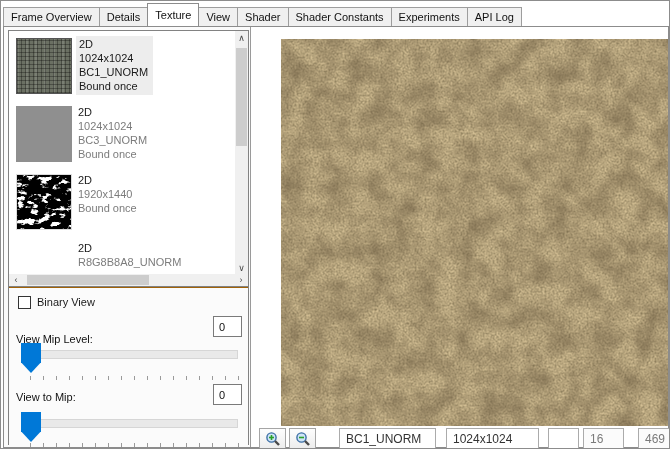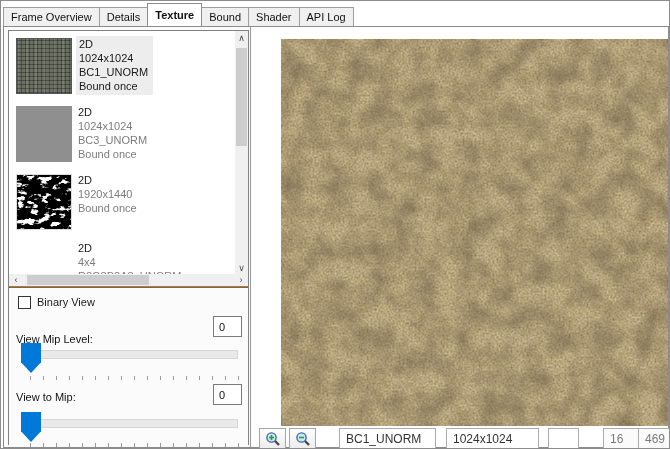--- a/index.html
+++ b/index.html
@@ -12,21 +12,21 @@
   }
   
   .tabstrip { position:absolute; left:3px; top:2px; height:23px; display:flex; align-items:flex-end; z-index:5; }
   .tab {
     height:19px; padding:3px 7px 2px 7px; margin-right:0;
     background:#f0f0f0; border:1px solid #9d9d9d; border-bottom:none;
     color:#111; white-space:nowrap; cursor:default; margin-left:-1px;
   }
   .tab.active {
     height:23px; background:#ffffff; position:relative; z-index:7;
-    padding-top:5px; border-color:#8c8c8c;font-weight:bold;
+    padding-top:5px; border-color:#8c8c8c;
   }
   
   .page {
     position:absolute; left:2px; top:25px; width:666px; height:422px;
     border:1px solid #8c8c8c; background:#fbfbfb;
   }
   
   .leftbox {
     position:absolute; left:4px; top:3px; width:241px; height:415px;
     border:1px solid #828282; background:#a16207;
@@ -97,22 +97,24 @@
   }
   .fld.dim { color:#7a7a7a; background:#fbfbfb; }
 </style>
 </head>
 <body>
 
 <div class="tabstrip">
   <span class="tab">Frame Overview</span>
   <span class="tab">Details</span>
   <span class="tab active">Texture</span>
-  <span class="tab">Bound</span>
+  <span class="tab">View</span>
   <span class="tab">Shader</span>
+  <span class="tab">Shader Constants</span>
+  <span class="tab">Experiments</span>
   <span class="tab">API Log</span>
 </div>
 
 <div class="page">
 
   <div class="leftbox">
 
     <div class="listarea">
       <div class="items">
 
@@ -151,21 +153,20 @@
             <div class="l1">2D</div>
             <div>1920x1440</div>
             <div>Bound once</div>
           </div>
         </div>
 
         <div class="titem" style="top:206px">
           <div class="thumb blank"></div>
           <div class="tmeta">
             <div class="l1">2D</div>
-            <div>4x4</div>
             <div>R8G8B8A8_UNORM</div>
           </div>
         </div>
 
       </div>
 
       <div class="vscroll">
         <div class="sbtn up">∧</div>
         <div class="vthumb"></div>
         <div class="sbtn down">∨</div>
@@ -225,17 +226,17 @@
       <div class="zoombtn" style="left:38px">
         <svg width="16" height="16">
           <circle cx="6.5" cy="6.5" r="4.6" fill="#cfe4f7" stroke="#3b6ea5" stroke-width="1.4"></circle>
           <line x1="10" y1="10" x2="14" y2="14" stroke="#4a4a4a" stroke-width="2.4"></line>
           <line x1="4" y1="6.5" x2="9" y2="6.5" stroke="#2aa12a" stroke-width="1.6"></line>
         </svg>
       </div>
       <input class="fld" style="left: 88px; width: 97px;" readonly="" value="BC1_UNORM">
       <input class="fld" style="left: 195px; width: 93px;" readonly="" value="1024x1024">
       <input class="fld" style="left: 297px; width: 31px;" readonly="" value="">
-      <input class="fld dim" style="left: 352px; width: 41px;" readonly="" value="16">
+      <input class="fld dim" style="left: 332px; width: 41px;" readonly="" value="16">
       <input class="fld dim" style="left: 387px; width: 34px;" readonly="" value="469">
     </div>
   </div>
 </div>
 
 </body></html>

